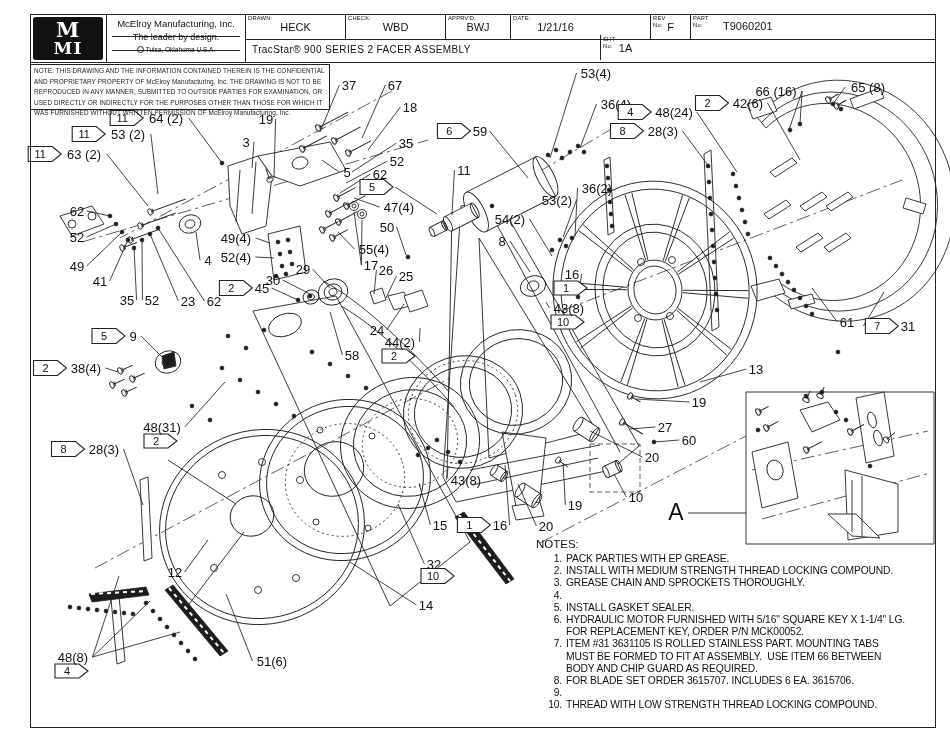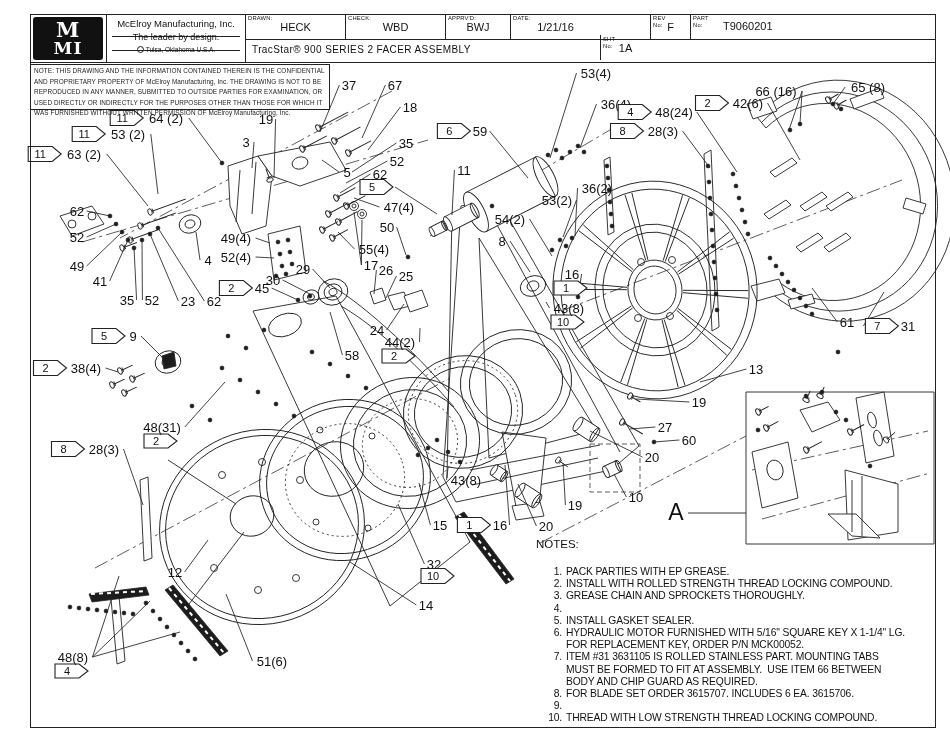--- a/index.html
+++ b/index.html
@@ -34,21 +34,21 @@
   .circ{display:inline-block;width:5px;height:5px;border:1px solid #222;border-radius:50%;margin-right:2px;vertical-align:middle}
   .hcell{position:absolute;top:14px;height:25px;border-left:1px solid #222;box-sizing:border-box}
   .hlabel{position:absolute;left:2px;top:1px;font-size:5.8px;letter-spacing:.2px;white-space:pre-line;line-height:1.15}
   .hvalue{position:absolute;left:0;right:0;top:7px;text-align:center;font-size:11px}
   .hvalue.left{text-align:left;left:32px;top:6px}
   .title{position:absolute;left:252px;top:44px;font-size:10px;letter-spacing:.4px}
   .notebox{position:absolute;left:30px;top:64px;width:300px;height:46px;border:1px solid #222;box-sizing:border-box;
            font-size:6.4px;line-height:10.6px;padding:1px 3px;letter-spacing:.1px;color:#222}
   
   .notes{position:absolute;left:536px;top:538px;width:400px}
-  .nhead{font-size:11.5px;margin-bottom:16px}
+  .nhead{font-size:11.5px;margin-bottom:3px}
   .nrow{display:flex;font-size:10.3px;line-height:12.2px;letter-spacing:-.15px;white-space:pre}
   .nnum{width:26px;text-align:right;padding-right:4px;flex:none}
   .ntxt{white-space:pre}
 </style>
 </head>
 <body>
 
 <div class="sheet">
 
   <svg id="dwg" viewBox="0 0 950 734">
@@ -891,21 +891,21 @@
     </div>
 
   <div class="title">TracStar® 900 SERIES 2 FACER ASSEMBLY</div>
 
   <div class="notebox">NOTE: THIS DRAWING AND THE INFORMATION CONTAINED THEREIN IS THE CONFIDENTIAL AND PROPRIETARY PROPERTY OF McElroy Manufacturing, Inc. THE DRAWING IS NOT TO BE REPRODUCED IN ANY MANNER, SUBMITTED TO OUTSIDE PARTIES FOR EXAMINATION, OR USED DIRECTLY OR INDIRECTLY FOR THE PURPOSES OTHER THAN THOSE FOR WHICH IT WAS FURNISHED WITHOUT WRITTEN PERMISSION OF McElroy Manufacturing, Inc.</div>
 
   <div class="notes">
     <div class="nhead">NOTES:</div>
     <div id="notes-rows">
         <div class="nrow"><span class="nnum">1.</span><span class="ntxt">PACK PARTIES WITH EP GREASE.</span></div>
-        <div class="nrow"><span class="nnum">2.</span><span class="ntxt">INSTALL WITH ROLLED STRENGTH THREAD LOCKING COMPOUND.</span></div>
+        <div class="nrow"><span class="nnum">2.</span><span class="ntxt">INSTALL WITH MEDIUM STRENGTH THREAD LOCKING COMPOUND.</span></div>
         <div class="nrow"><span class="nnum">3.</span><span class="ntxt">GREASE CHAIN AND SPROCKETS THOROUGHLY.</span></div>
         <div class="nrow"><span class="nnum">4.</span></div>
         <div class="nrow"><span class="nnum">5.</span><span class="ntxt">INSTALL GASKET SEALER.</span></div>
         <div class="nrow"><span class="nnum">6.</span><span class="ntxt">HYDRAULIC MOTOR FURNISHED WITH 5/16" SQUARE KEY X 1-1/4" LG.
 FOR REPLACEMENT KEY, ORDER P/N MCK00052.</span></div>
         <div class="nrow"><span class="nnum">7.</span><span class="ntxt">ITEM #31 3631105 IS ROLLED STAINLESS PART. MOUNTING TABS
 MUST BE FORMED TO FIT AT ASSEMBLY.  USE ITEM 66 BETWEEN
 BODY AND CHIP GUARD AS REQUIRED.</span></div>
         <div class="nrow"><span class="nnum">8.</span><span class="ntxt">FOR BLADE SET ORDER 3615707. INCLUDES 6 EA. 3615706.</span></div>
         <div class="nrow"><span class="nnum">9.</span><span class="ntxt"></span></div>

